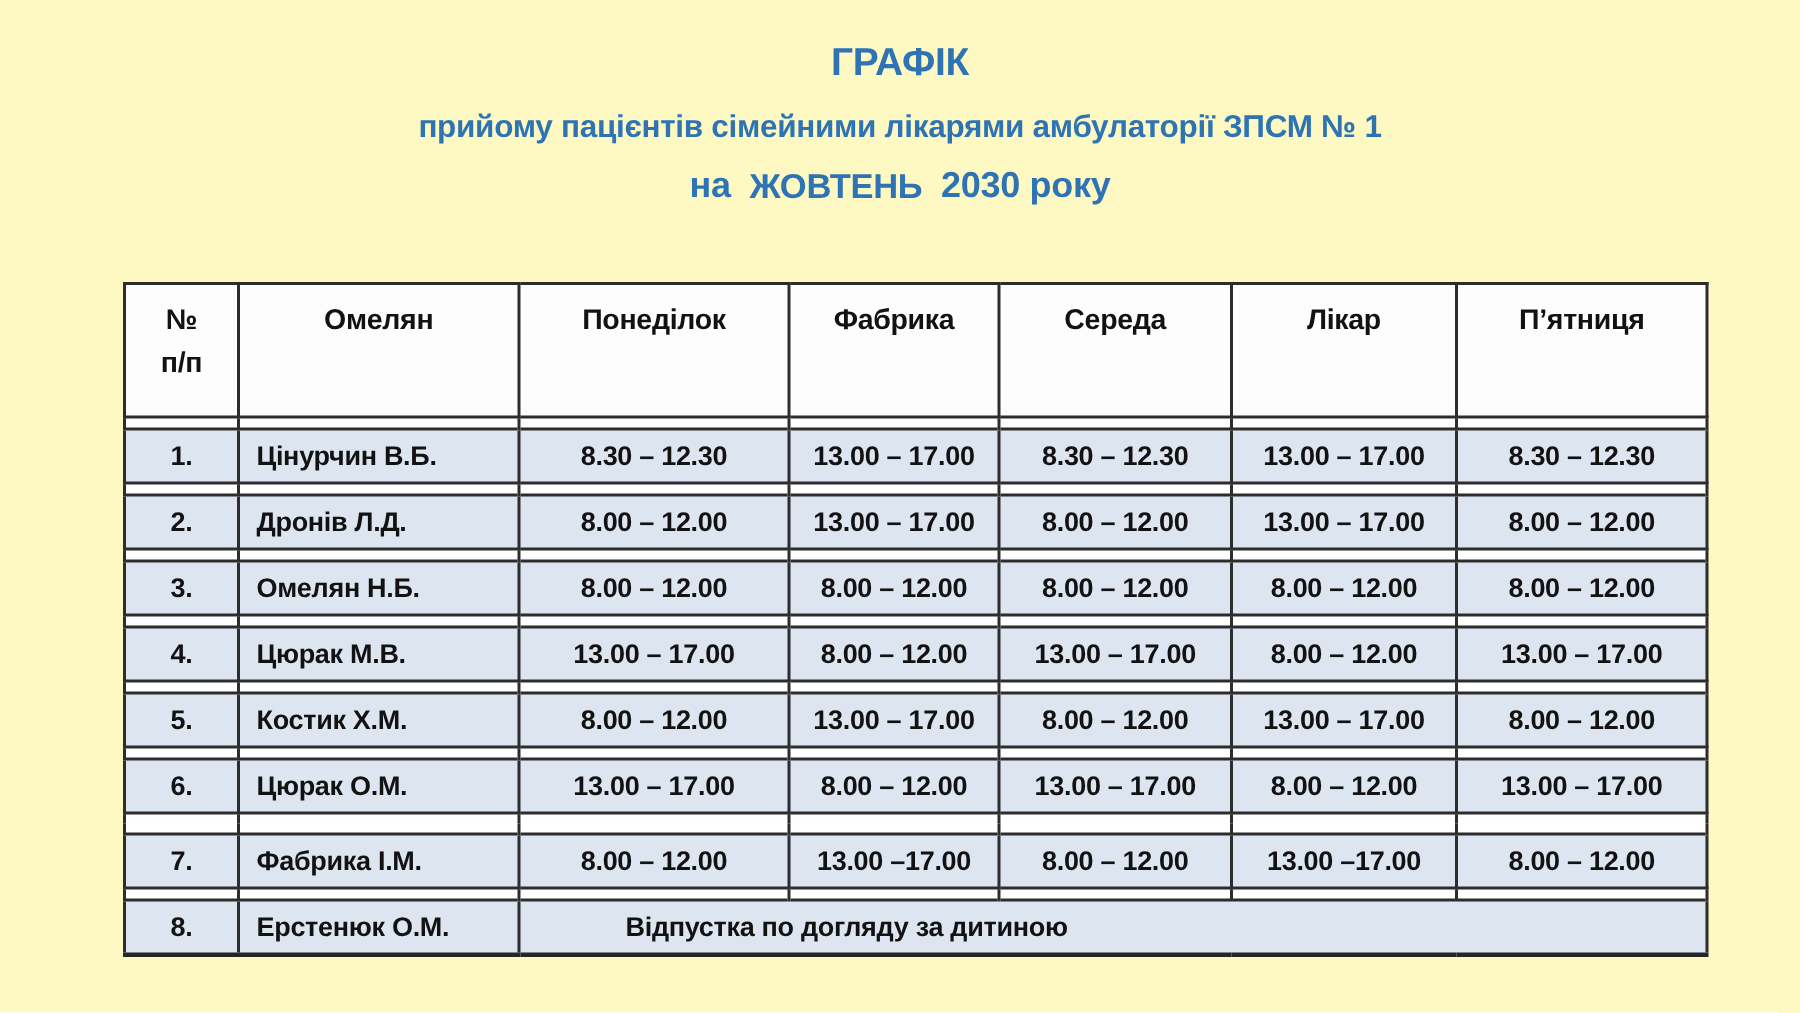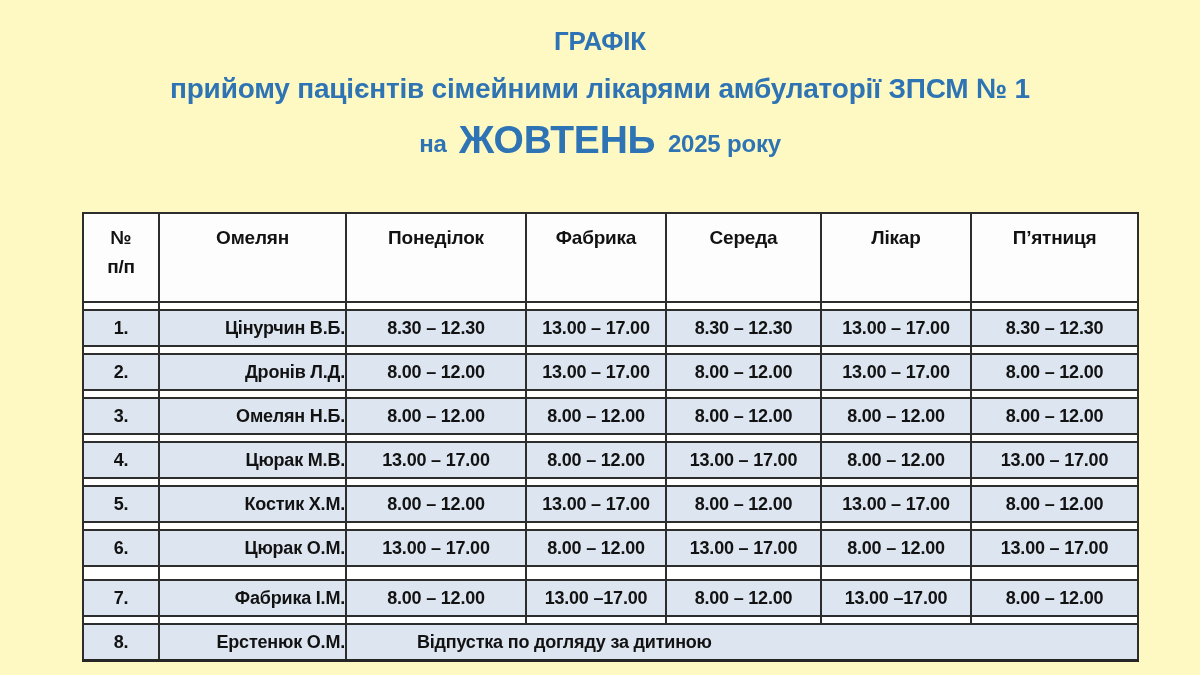--- a/index.html
+++ b/index.html
@@ -13,23 +13,23 @@
   }
   
   .titles {
     padding-top: 26px;
     text-align: center;
     color: #2e74b5;
     font-weight: bold;
     letter-spacing: -0.2px;
   }
   .t1 { font-size: 26px; }
-  .t2 { font-size: 28px; margin-top: 16px; }
+  .t2 { font-size: 21px; margin-top: 16px; }
   .t3 { font-size: 24px; margin-top: 13px; }
-  .t3 .month { font-size: 39px; margin: 0 6px; vertical-align: -1px; }
+  .t3 .month { font-size: 23px; margin: 0 6px; vertical-align: -1px; }
 
   
   table.sched {
     border-collapse: collapse;
     table-layout: fixed;
     width: 1055px;
     margin: 50px 0 0 82px;
     color: #121212;
     font-weight: bold;
   }
@@ -46,21 +46,21 @@
     padding-top: 9px;
     font-size: 19px;
     line-height: 1.55;
   }
   tr.row td {
     background: #dce5f0;
     height: 34px;
     font-size: 18px;
   }
   tr.row td.doc {
-    text-align: right;
+    text-align: left;
     padding-left: 11px;
   }
   tr.row td.vac {
     font-size: 17.5px;
     height: 30px;
   }
   tr.row td.note {
     text-align: left;
     padding-left: 70px;
   }
@@ -76,21 +76,21 @@
 <body>
 
 <div class="page">
 
   <div class="titles">
     <div class="t1">ГРАФІК</div>
     <div class="t2">прийому пацієнтів сімейними лікарями амбулаторії ЗПСМ № 1</div>
     <div class="t3">
       <span>на</span>
       <span class="month">ЖОВТЕНЬ</span>
-      <span>2025 року</span>
+      <span>2030 року</span>
     </div>
   </div>
 
   <table class="sched">
     <colgroup>
       <col style="width:76px">
         <col style="width:187px">
         <col style="width:180px">
       <col style="width:140px">
         <col style="width:155px">

